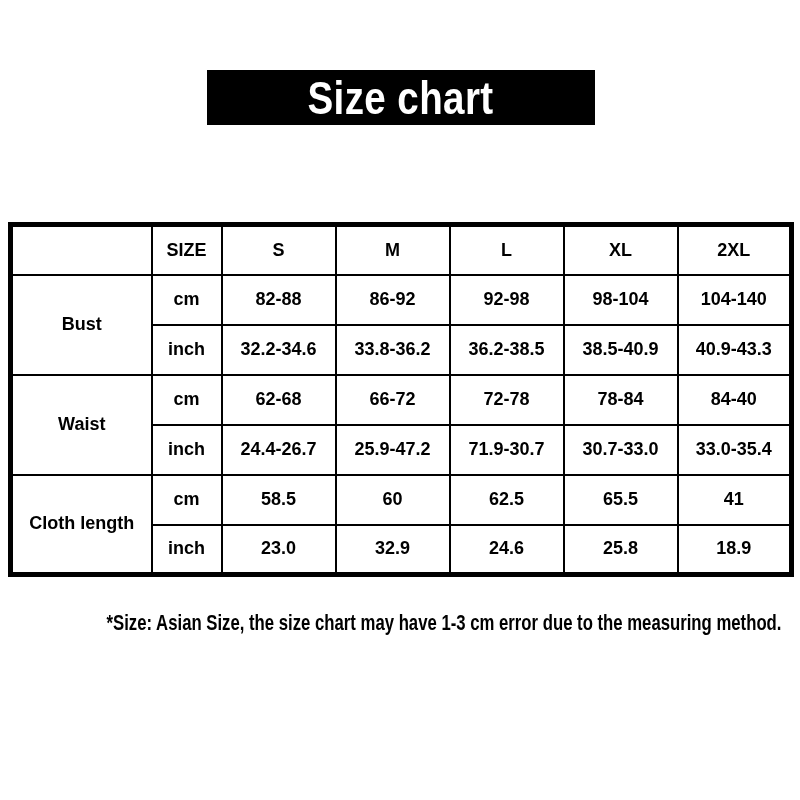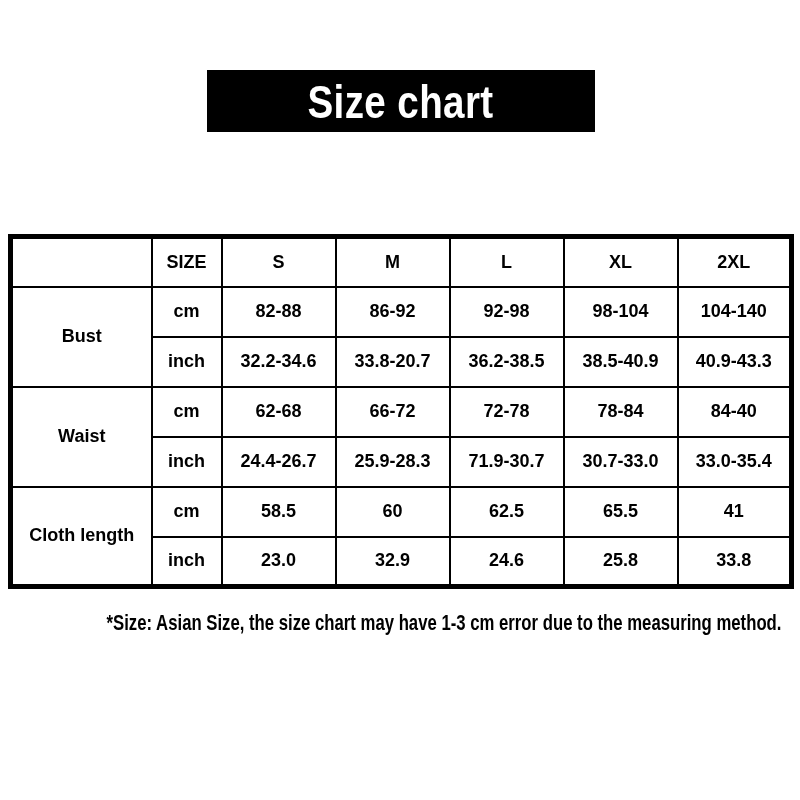--- a/index.html
+++ b/index.html
@@ -6,42 +6,41 @@
   html, body { width: 800px; height: 800px; background: #ffffff; }
   body {
     position: relative;
     font-family: "Liberation Sans", sans-serif;
     color: #000000;
   }
 
   .banner {
     position: absolute;
     left: 207px; top: 70px;
-    width: 388px; height: 62px;
+    width: 388px; height: 55px;
     background: #000000;
     display: flex; align-items: center; justify-content: center;
     overflow: hidden;
   }
   .banner-text {
     color: #ffffff;
     font-size: 47px;
     font-weight: bold;
     white-space: nowrap;
     transform: scaleX(0.82);
     letter-spacing: 0.5px;
   }
 
   table.size-table {
     position: absolute;
     left: 8px; top: 222px;
     width: 784px;
     border-collapse: collapse;
     table-layout: fixed;
     border: 5px solid #000000;
-    margin-top: 12px;
   }
   .size-table th, .size-table td {
     border: 2px solid #000000;
     text-align: center;
     vertical-align: middle;
     font-weight: bold;
     font-size: 18px;
     padding: 0;
     background: #ffffff;
     color: #000000;
@@ -101,59 +100,59 @@
       <td>cm</td>
       <td>82-88</td>
       <td>86-92</td>
       <td>92-98</td>
       <td>98-104</td>
       <td>104-140</td>
     </tr>
     <tr class="data-row">
       <td>inch</td>
       <td>32.2-34.6</td>
-      <td>33.8-20.7</td>
+      <td>33.8-36.2</td>
       <td>36.2-38.5</td>
       <td>38.5-40.9</td>
       <td>40.9-43.3</td>
     </tr>
 
     <tr class="data-row">
       <td rowspan="2">Waist</td>
       <td>cm</td>
       <td>62-68</td>
       <td>66-72</td>
       <td>72-78</td>
       <td>78-84</td>
       <td>84-40</td>
     </tr>
     <tr class="data-row">
       <td>inch</td>
       <td>24.4-26.7</td>
-      <td>25.9-28.3</td>
+      <td>25.9-47.2</td>
       <td>71.9-30.7</td>
       <td>30.7-33.0</td>
       <td>33.0-35.4</td>
     </tr>
 
     <tr class="data-row">
       <td rowspan="2">Cloth length</td>
       <td>cm</td>
       <td>58.5</td>
       <td>60</td>
       <td>62.5</td>
       <td>65.5</td>
       <td>41</td>
     </tr>
     <tr class="data-row">
       <td>inch</td>
       <td>23.0</td>
       <td>32.9</td>
       <td>24.6</td>
       <td>25.8</td>
-      <td>33.8</td>
+      <td>18.9</td>
     </tr>
   </tbody>
 </table>
 
 <div class="footnote">
   <span class="footnote-text">*Size: Asian Size, the size chart may have 1-3 cm error due to the measuring method.</span>
 </div>
 
 </body></html>

